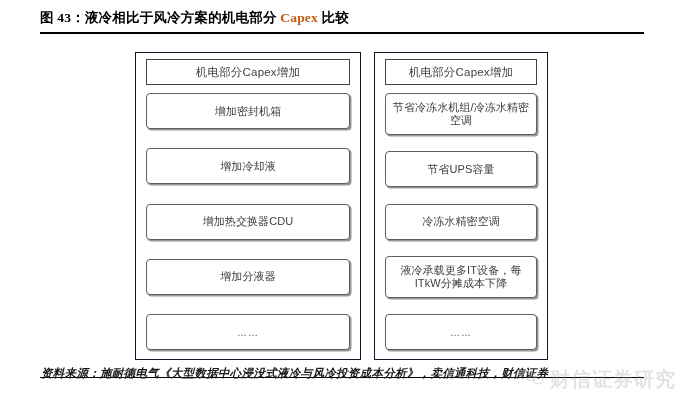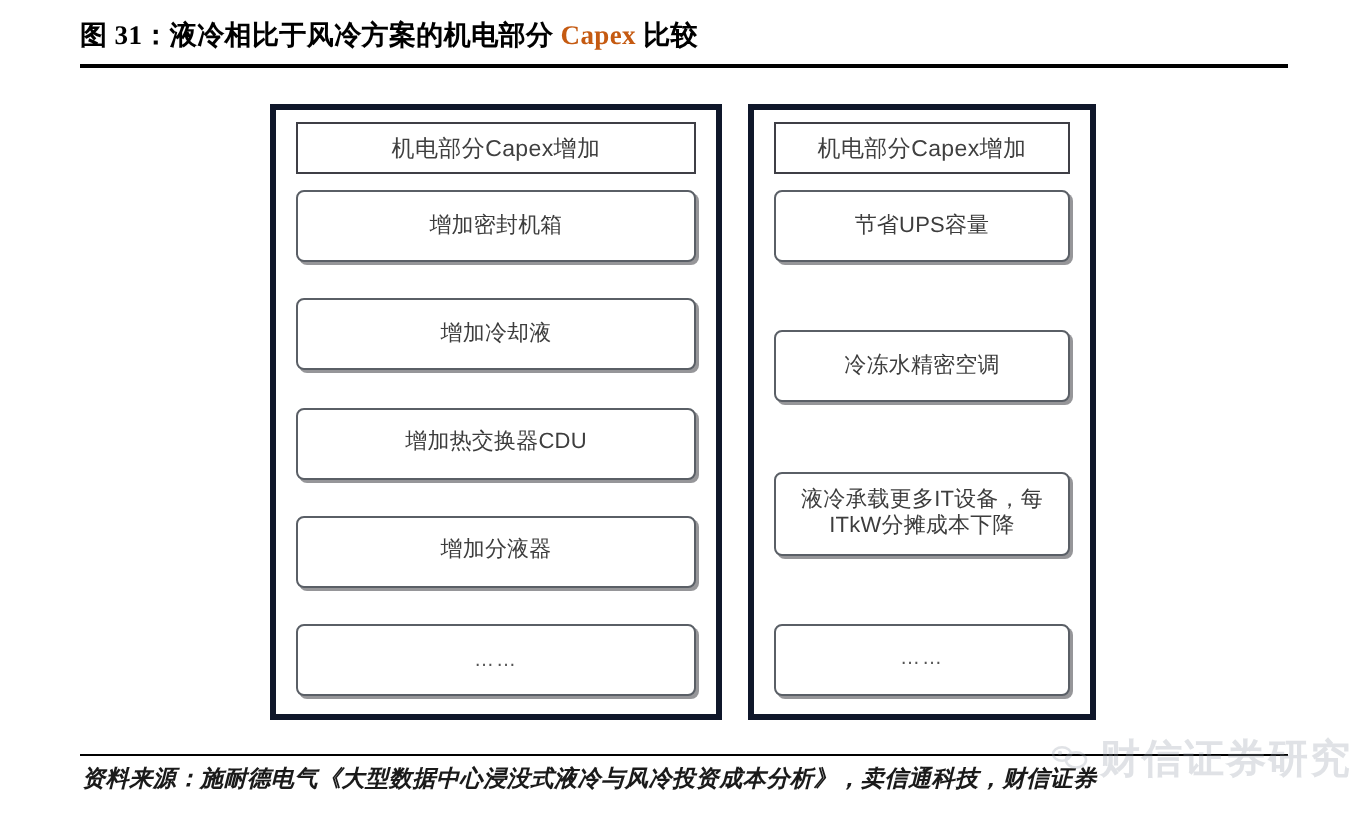--- a/index.html
+++ b/index.html
@@ -58,21 +58,21 @@
     position: absolute;
     left: 0;
     top: 46px;
     width: 684px;
     height: 320px;
   }
 
   .column {
     position: absolute;
     top: 6px;
-    border: 3px solid #0f172a;
+    border: 1px solid #0f172a;
     background: #ffffff;
     box-sizing: border-box;
     padding: 6px 10px 9px 10px;
     display: flex;
     flex-direction: column;
   }
   .column.left {
     left: 135px;
     width: 226px;
     height: 308px;
@@ -141,21 +141,21 @@
     position: absolute;
     left: 40px;
     top: 377px;
     width: 604px;
     height: 0;
     border-top: 1.6px solid #000000;
   }
   .source {
     position: absolute;
     left: 41px;
-    top: 382px;
+    top: 366px;
     width: 610px;
     font-family: Liberation Sans, sans-serif;
     font-style: italic;
     font-weight: bold;
     font-size: 11.5px;
     color: #1a1a1a;
     white-space: nowrap;
     letter-spacing: 0.3px;
   }
 
@@ -184,21 +184,21 @@
     letter-spacing: 1px;
     white-space: nowrap;
   }
 </style>
 </head>
 <body>
 
 <div class="page">
 
   <div class="title-wrap">
-    <div class="fig-title"><span>图 31：</span><span>液冷相比于风冷方案的机电部分 </span><span class="accent">Capex</span><span> 比较</span></div>
+    <div class="fig-title"><span>图 43：</span><span>液冷相比于风冷方案的机电部分 </span><span class="accent">Capex</span><span> 比较</span></div>
   </div>
   <div class="rule-top"></div>
 
   <div class="diagram">
 
     <div class="column left">
       <div class="col-header">
         <span>机电部分Capex增加</span>
       </div>
       <div class="items">
@@ -218,20 +218,23 @@
           <span>……</span>
         </div>
       </div>
     </div>
 
     <div class="column right">
       <div class="col-header">
         <span>机电部分Capex增加</span>
       </div>
       <div class="items">
+        <div class="item tall">
+          <span>节省冷冻水机组/冷冻水精密空调</span>
+        </div>
         <div class="item">
           <span>节省UPS容量</span>
         </div>
         <div class="item">
           <span>冷冻水精密空调</span>
         </div>
         <div class="item tall">
           <span>液冷承载更多IT设备，每ITkW分摊成本下降</span>
         </div>
         <div class="item dots">

